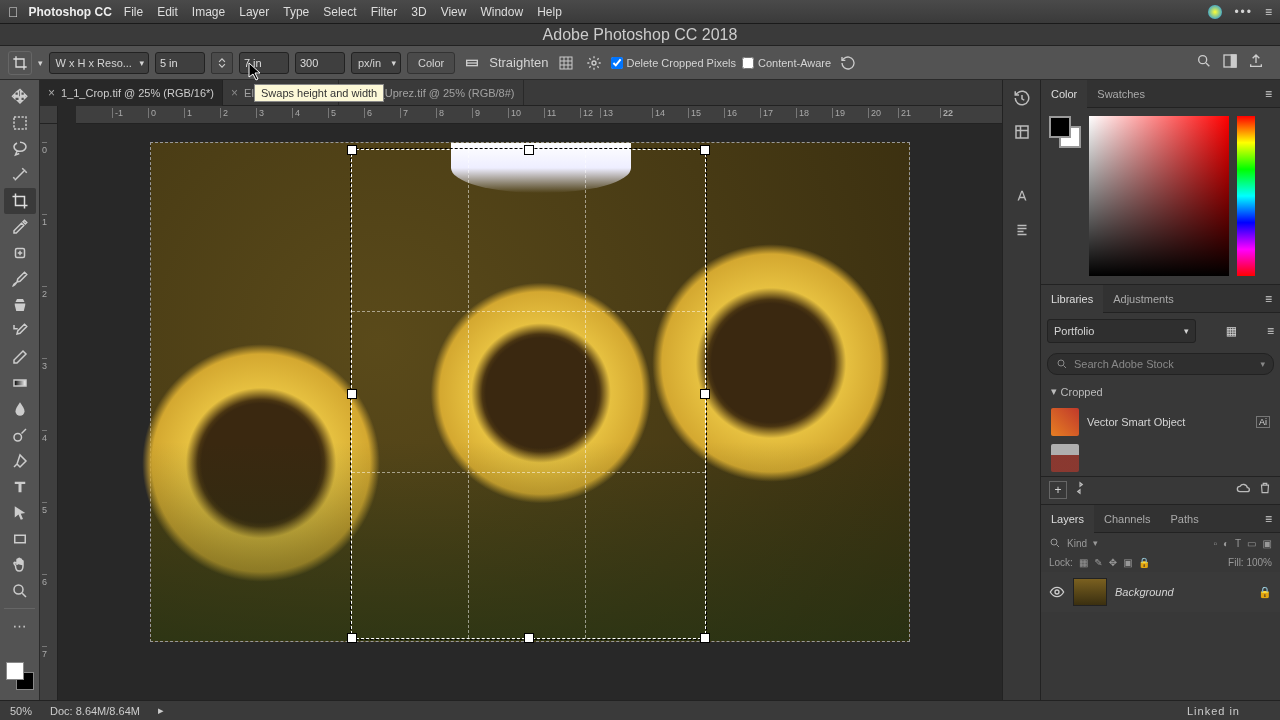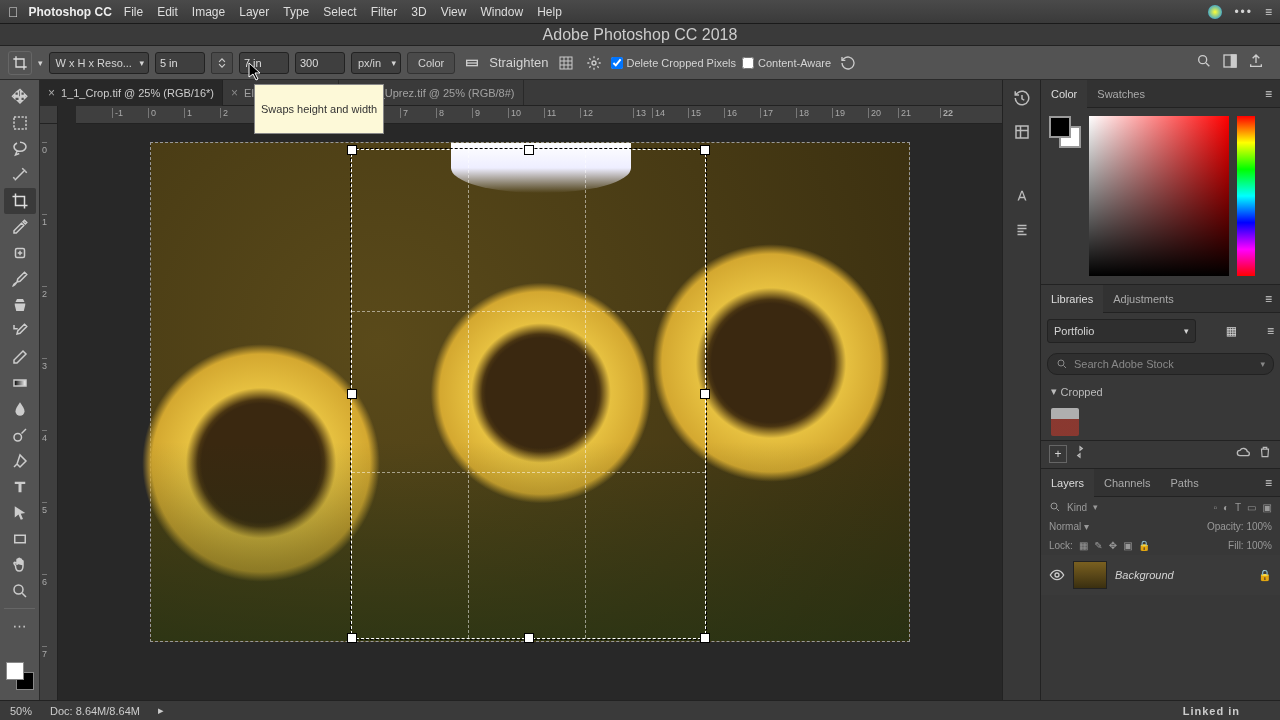--- a/index.html
+++ b/index.html
@@ -23,21 +23,21 @@
 .preset-dd::after { content: "▾"; position: absolute; right: 4px; font-size: 9px; }
 .opt-input { width: 50px; height: 22px; background: #3f3f3f; border: 1px solid #222; border-radius: 3px; padding: 0 4px; color: #ddd; font-size: 11px; }
 .swap-btn { width: 22px; height: 22px; display: flex; align-items: center; justify-content: center; background: #4a4a4a; border: 1px solid #333; border-radius: 2px; cursor: pointer; position: relative; }
 .opt-btn { height: 22px; padding: 0 10px; background: #4a4a4a; border: 1px solid #333; border-radius: 3px; display: flex; align-items: center; font-size: 11px; }
 .opt-icon-btn { width: 22px; height: 22px; display: flex; align-items: center; justify-content: center; }
 .opt-check { display: flex; align-items: center; gap: 4px; font-size: 11px; }
 .opt-check input { width: 12px; height: 12px; }
 .opt-spacer-right { margin-left: auto; display: flex; gap: 10px; align-items: center; padding-right: 8px; }
 
 
-.tooltip { position: absolute; background: #fdf9d8; color: #333; border: 1px solid #888; padding: 18px 6px; font-size: 11px; z-index: 100; white-space: nowrap; }
+.tooltip { position: absolute; background: #fdf9d8; color: #333; border: 1px solid #888; padding: 2px 6px; font-size: 11px; z-index: 100; white-space: nowrap; }
 .cursor-arrow { position: absolute; z-index: 101; }
 
 
 .main-layout { display: flex; height: calc(720px - 24px - 22px - 34px - 20px); }
 .left-toolbar { width: 40px; background: #535353; border-right: 1px solid #2a2a2a; display: flex; flex-direction: column; align-items: center; padding: 4px 0; }
 .tool-btn { width: 32px; height: 26px; display: flex; align-items: center; justify-content: center; border-radius: 2px; }
 .tool-btn.active { background: #3a3a3a; }
 .tool-btn svg { width: 18px; height: 18px; }
 .color-swatches { margin-top: auto; margin-bottom: 6px; position: relative; width: 28px; height: 28px; }
 .fg-swatch { position: absolute; width: 18px; height: 18px; background: #fff; border: 1px solid #888; top: 0; left: 0; z-index: 2; }
@@ -349,21 +349,21 @@
         <span class="tick" style="left:180px;">3</span>
         <span class="tick" style="left:216px;">4</span>
         <span class="tick" style="left:252px;">5</span>
         <span class="tick" style="left:288px;">6</span>
         <span class="tick" style="left:324px;">7</span>
         <span class="tick" style="left:360px;">8</span>
         <span class="tick" style="left:396px;">9</span>
         <span class="tick" style="left:432px;">10</span>
         <span class="tick" style="left:468px;">11</span>
         <span class="tick" style="left:504px;text-align:right;">12</span>
-        <span class="tick" style="left:557px;text-align:right;">13</span>
+        <span class="tick" style="left:524px;text-align:right;">13</span>
         <span class="tick" style="left:576px;">14</span>
         <span class="tick" style="left:612px;">15</span>
         <span class="tick" style="left:648px;">16</span>
         <span class="tick" style="left:684px;">17</span>
         <span class="tick" style="left:720px;">18</span>
         <span class="tick" style="left:756px;">19</span>
         <span class="tick" style="left:792px;">20</span>
         <span class="tick" style="left:812px;margin-left:10px;">21</span>
         <span class="tick" style="left:864px;font-weight:bold;">22</span>
       </div>
@@ -466,20 +466,25 @@
             <circle cx="10" cy="10" r="6"></circle>
             <path d="M20 20l-5-5"></path>
           </svg>
         <span>Search Adobe Stock</span>
         <span style="margin-left:auto;font-size:9px;">▾</span>
       </div>
       <div class="lib-section-head">
         <span>▾</span>
         <span>Cropped</span>
       </div>
+      <div class="lib-item">
+        <div class="lib-thumb"></div>
+        <span>Vector Smart Object</span>
+        <span style="margin-left:auto;font-size:9px;border:1px solid #777;padding:0 2px;">Ai</span>
+      </div>
       <div class="lib-item" style="opacity:0.6;">
         <div class="lib-thumb" style="background:linear-gradient(#fff 40%,#c0392b 40%);"></div>
       </div>
       <div class="lib-footer">
         <span style="border:1px solid #666;width:18px;height:18px;display:flex;align-items:center;justify-content:center;">+</span>
         <span><svg width="14" height="14" viewBox="0 0 24 24" fill="none" stroke="#bbb" stroke-width="2">
               <path d="M12 3v6l4-3zM12 21v-6l-4 3z"></path>
             </svg></span>
         <span style="margin-left:auto;"><svg width="16" height="16" viewBox="0 0 24 24" fill="none" stroke="#bbb" stroke-width="2">
               <path d="M6 16a4 4 0 010-8 6 6 0 0111 2 3 3 0 010 6z"></path>
@@ -505,24 +510,20 @@
         <span>Kind</span>
         <span style="font-size:9px;">▾</span>
         <span style="margin-left:auto;display:flex;gap:6px;">
           <span>▫</span>
           <span>◐</span>
           <span>T</span>
           <span>▭</span>
           <span>▣</span>
         </span>
       </div>
-      <div class="blend-row">
-        <span><span>Normal</span> ▾</span>
-        <span><span>Opacity:</span> <span>100%</span></span>
-      </div>
       <div class="lock-row">
         <span>Lock:</span>
         <span>▦</span>
         <span>✎</span>
         <span>✥</span>
         <span>▣</span>
         <span>🔒</span>
         <span style="margin-left:auto;"><span>Fill:</span> <span>100%</span></span>
       </div>
       <div class="layer-row">
@@ -535,16 +536,16 @@
         <span style="margin-left:auto;">🔒</span>
       </div>
     </div>
   </div>
 </div>
 
 <div class="status-bar">
   <span>50%</span>
   <span>Doc: 8.64M/8.64M</span>
   <span>▸</span>
-  <span class="status-right" style="font-weight:bold;letter-spacing:1px;">
+  <span class="status-right" style="font-weight:normal;letter-spacing:1px;">
     <span>Linked in</span>
   </span>
 </div>
 
 </body></html>

